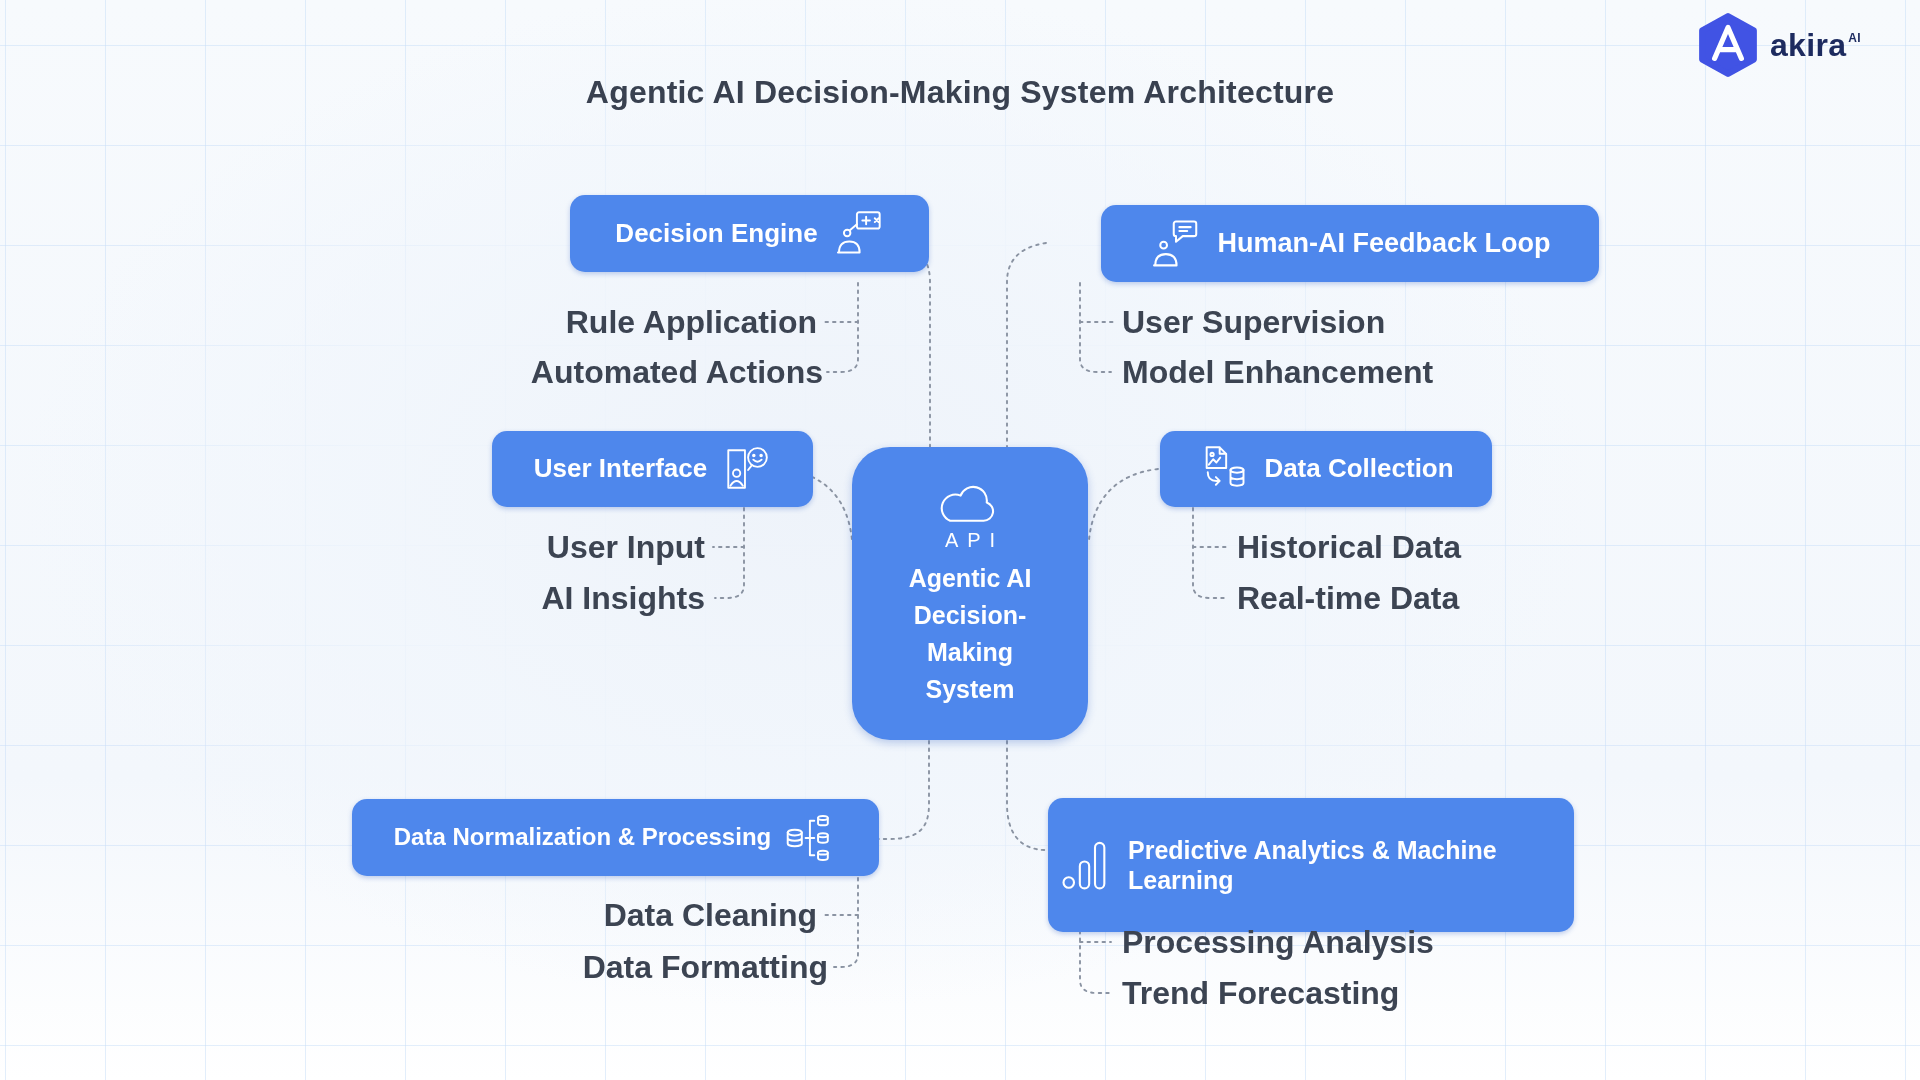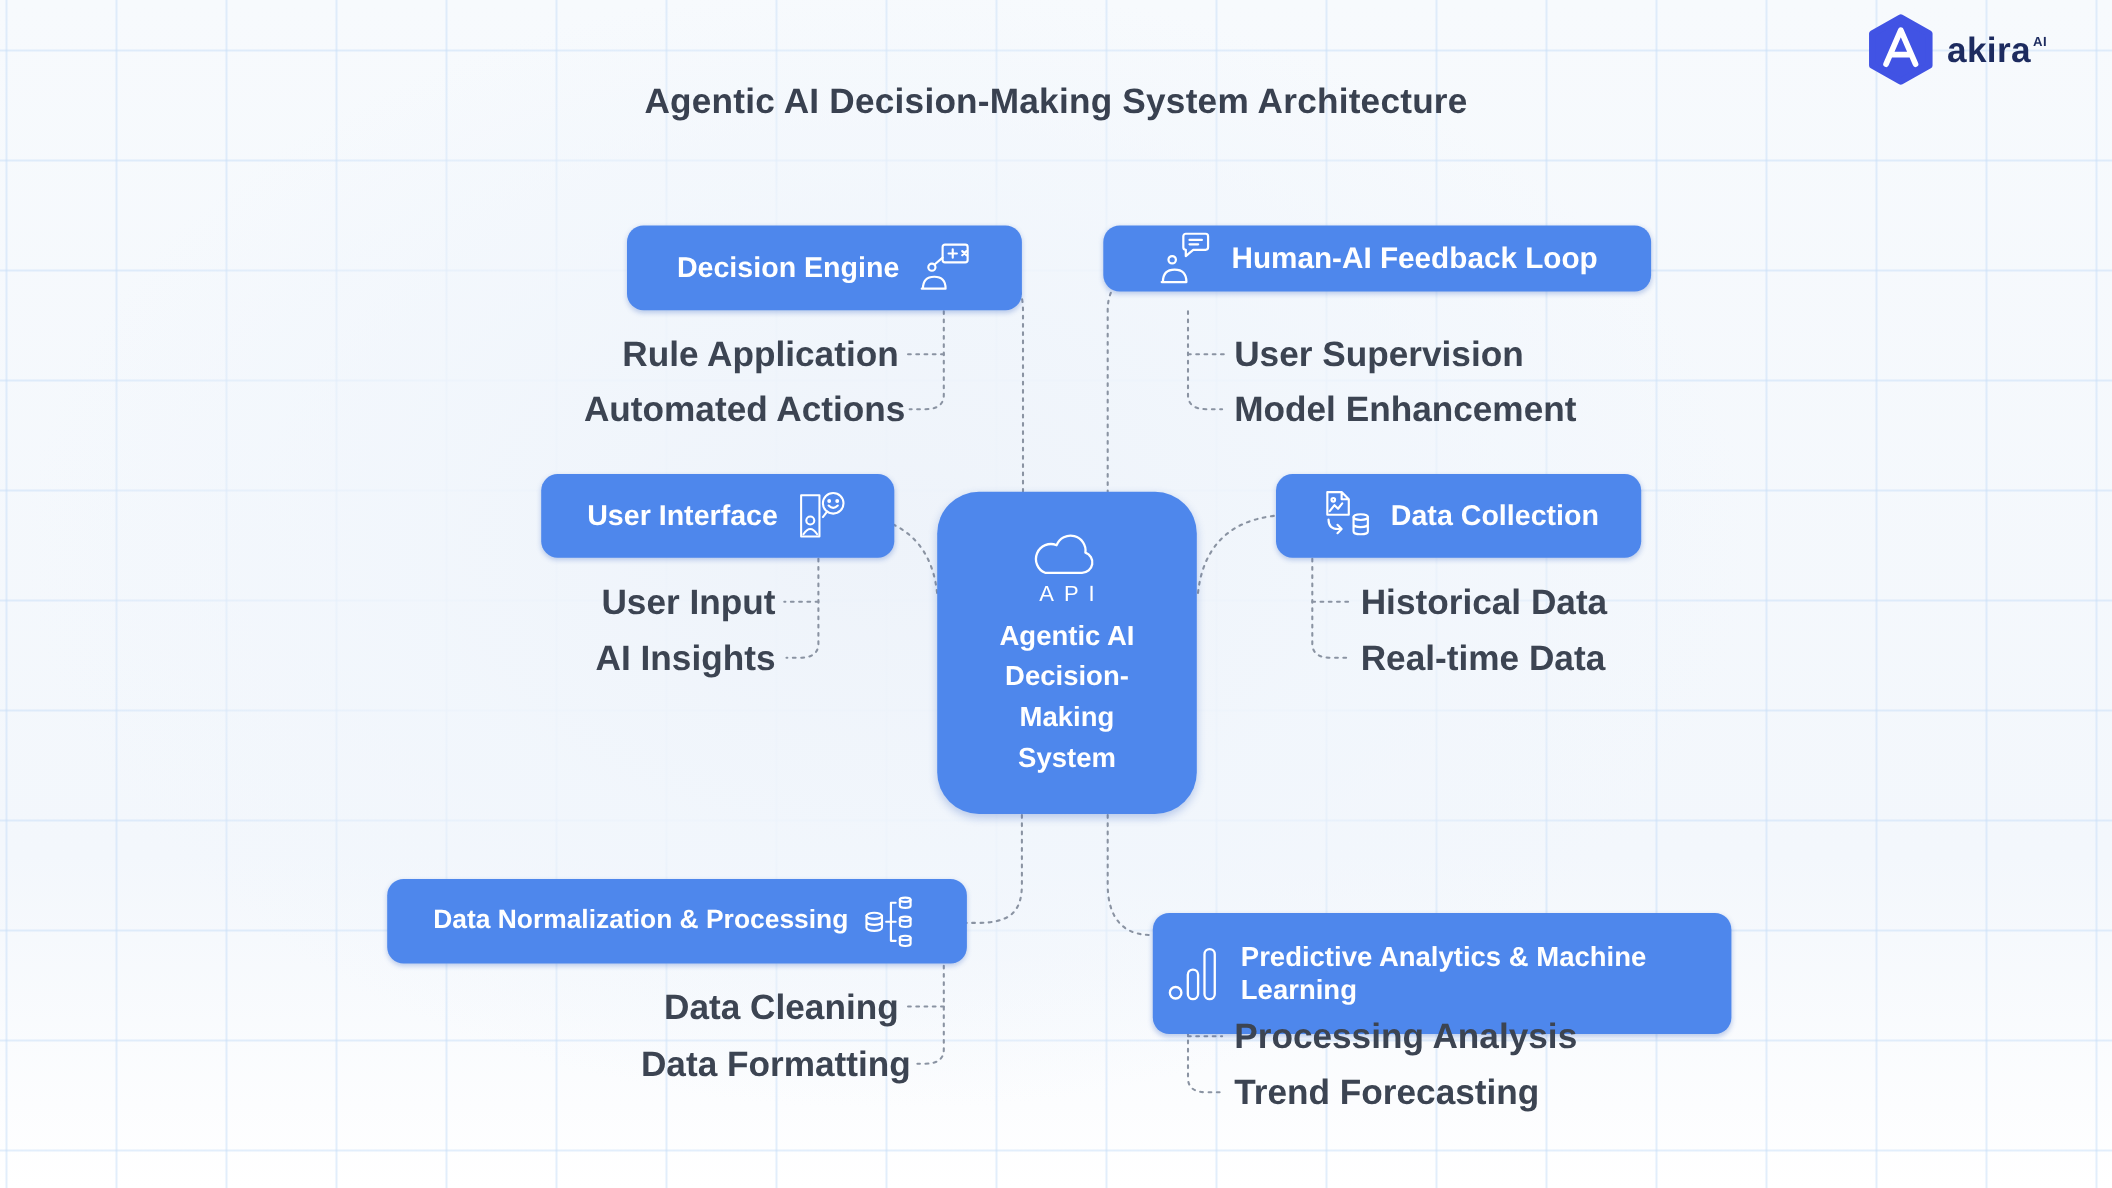--- a/index.html
+++ b/index.html
@@ -98,37 +98,37 @@
     </span>
     <div class="api-label">API</div>
     <div class="central-lines">
       <div>Agentic AI</div>
       <div>Decision-</div>
       <div>Making</div>
       <div>System</div>
     </div>
   </div>
 
-  <div class="node gap" style="left:570px;top:205px;width:327px;height:77px;">
+  <div class="node gap" style="left:570px;top:195px;width:327px;height:77px;">
     <span class="node-label" style="font-size:26px;">Decision Engine</span>
     <span class="icn">
       <svg width="52" height="52" viewBox="0 0 48 48">
         <rect x="23" y="4" width="21" height="15" rx="2"></rect>
         <path d="M28 11.5 h7 M31.5 8 v7"></path>
         <path d="M39.5 9.5 l3.5 3.5 M43 9.5 l-3.5 3.5"></path>
         <circle cx="14" cy="23" r="3"></circle>
         <path d="M16.5 20.5 L23 15"></path>
         <path d="M6.5 41 q0-10 9.5-10 q9.5 0 9.5 10 z M5.5 41 h20"></path>
       </svg>
     </span>
   </div>
   <div class="sub r" style="right:1103px;top:322px;">Rule Application</div>
   <div class="sub r" style="right:1097px;top:372px;">Automated Actions</div>
 
-  <div class="node gap" style="left:1003px;top:205px;width:466px;height:60px;">
+  <div class="node gap" style="left:1101px;top:205px;width:466px;height:77px;">
     <span class="icn">
       <svg width="54" height="54" viewBox="0 0 48 48">
         <path d="M24 4 h16 a2 2 0 0 1 2 2 v9 a2 2 0 0 1 -2 2 h-10 l-6 5 v-5 a2 2 0 0 1 -2-2 v-9 a2 2 0 0 1 2-2 z"></path>
         <path d="M27 9 h10 M27 12.5 h7"></path>
         <circle cx="13" cy="25" r="3"></circle>
         <path d="M5.5 43 q0-10 9.5-10 q9.5 0 9.5 10 z M4.5 43 h20"></path>
       </svg>
     </span>
     <span class="node-label" style="font-size:27px;">Human-AI Feedback Loop</span>
   </div>
@@ -180,21 +180,21 @@
         <ellipse cx="35" cy="21.5" rx="4.5" ry="1.8"></ellipse>
           <path d="M30.5 21.5 v5 M39.5 21.5 v5 M30.5 26.5 a4.5 1.8 0 0 0 9 0"></path>
         <ellipse cx="35" cy="37.5" rx="4.5" ry="1.8"></ellipse>
           <path d="M30.5 37.5 v5 M39.5 37.5 v5 M30.5 42.5 a4.5 1.8 0 0 0 9 0"></path>
       </svg>
     </span>
   </div>
   <div class="sub r" style="right:1103px;top:915px;">Data Cleaning</div>
   <div class="sub r" style="right:1092px;top:967px;">Data Formatting</div>
 
-  <div class="node" style="left:1048px;top:798px;width:502px;height:102px;gap:12px;padding:4px 12px;justify-content:flex-start;margin-top:32px;">
+  <div class="node" style="left:1048px;top:798px;width:502px;height:102px;gap:12px;padding:16px 12px;justify-content:flex-start;">
     <span class="icn">
       <svg width="56" height="56" viewBox="0 0 48 48">
         <circle cx="7.5" cy="39" r="4.5"></circle>
         <rect x="17" y="21" width="8" height="23" rx="4"></rect>
         <rect x="30" y="5" width="8" height="39" rx="4"></rect>
       </svg>
     </span>
     <span class="node-label" style="font-size:25px;max-width:424px;">Predictive Analytics &amp; Machine Learning</span>
   </div>
   <div class="sub" style="left:1122px;top:942px;">Processing Analysis</div>

